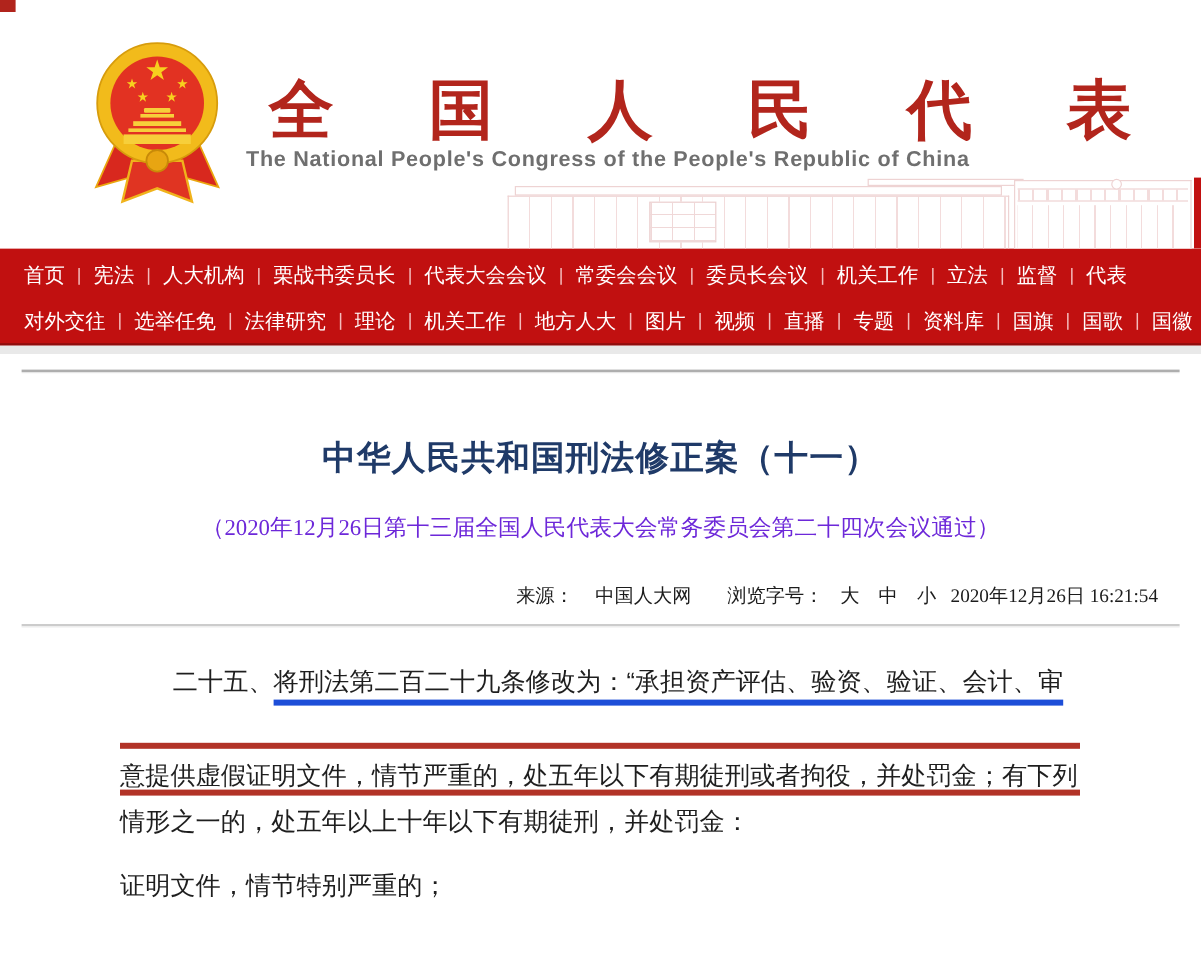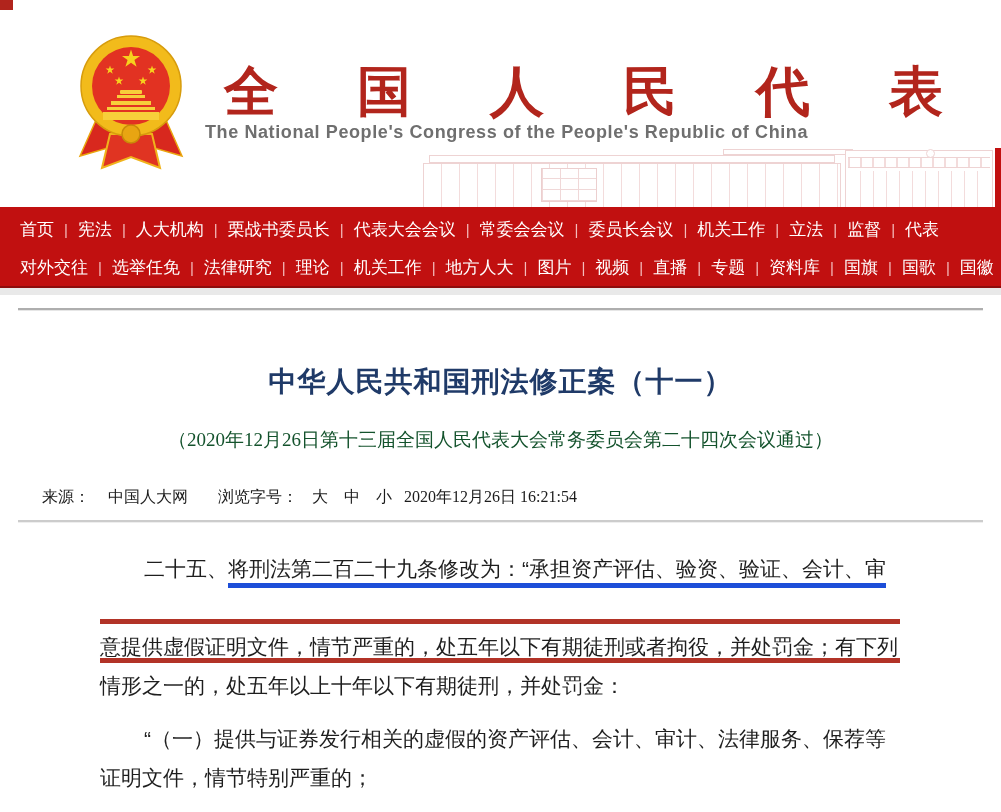--- a/index.html
+++ b/index.html
@@ -50,22 +50,22 @@
 
   
   .breadcrumb { padding:16px 0 0 28px; font-size:15px; color:#333; }
   .bc-link { color:#333; cursor:pointer; }
   .bc-rule { margin:13px auto 0; width:965px; height:0;
              border-top:2px solid #aeaeae; border-bottom:1px solid #e6e6e6; }
 
   
   .article-title { margin-top:52px; text-align:center; color:#1f3a68;
                    font-size:28px; font-weight:bold; letter-spacing:1px; }
-  .article-subtitle { margin-top:26px; text-align:center; color:#14532d; font-size:19px; }
-  .meta-row { margin:34px 36px 0 42px; display:flex; justify-content:flex-start;
+  .article-subtitle { margin-top:26px; text-align:center; color:#6d28d9; font-size:19px; }
+  .meta-row { margin:34px 36px 0 42px; display:flex; justify-content:flex-end;
               align-items:baseline; font-size:16px; color:#1c1c1c; }
   .meta-left span { margin-right:10px; }
   .meta-left .src-label { margin-right:14px; }
   .meta-left .src-value { margin-right:26px; cursor:pointer; }
   .meta-left .fs-btn { cursor:pointer; margin-right:12px; }
   .meta-rule { margin:12px auto 0; width:965px; height:0;
                border-top:2px solid #cccccc; border-bottom:1px solid #eeeeee; }
 
   .body-text { margin:26px 0 0 100px; width:800px;
                font-family:"Liberation Sans", sans-serif;
@@ -207,19 +207,18 @@
     <div class="meta-rule"></div>
 
     <div class="body-text">
       <div>
         <div class="line indent"><span>二十五、</span><span class="u-part">将刑法第二百二十九条修改为：“承担资产评估、验资、验证、会计、审</span></div>
         <div class="line"><div class="u-bar"></div></div>
         <div class="line"><span>意提供虚假证明文件，情节严重的，处五年以下有期徒刑或者拘役，并处罚金；有下列</span><div class="u-bar"></div></div>
         <div class="line"><span>情形之一的，处五年以上十年以下有期徒刑，并处罚金：</span></div>
       </div>
       <div class="para2">
-        <div class="line indent"><span>“（一）提供与证券发行相关的虚假的资产评估、会计、审计、法律服务、保荐等</span></div>
         <div class="line"><span>证明文件，情节特别严重的；</span></div>
       </div>
     </div>
   </div>
 
 </div>
 
 </body></html>

